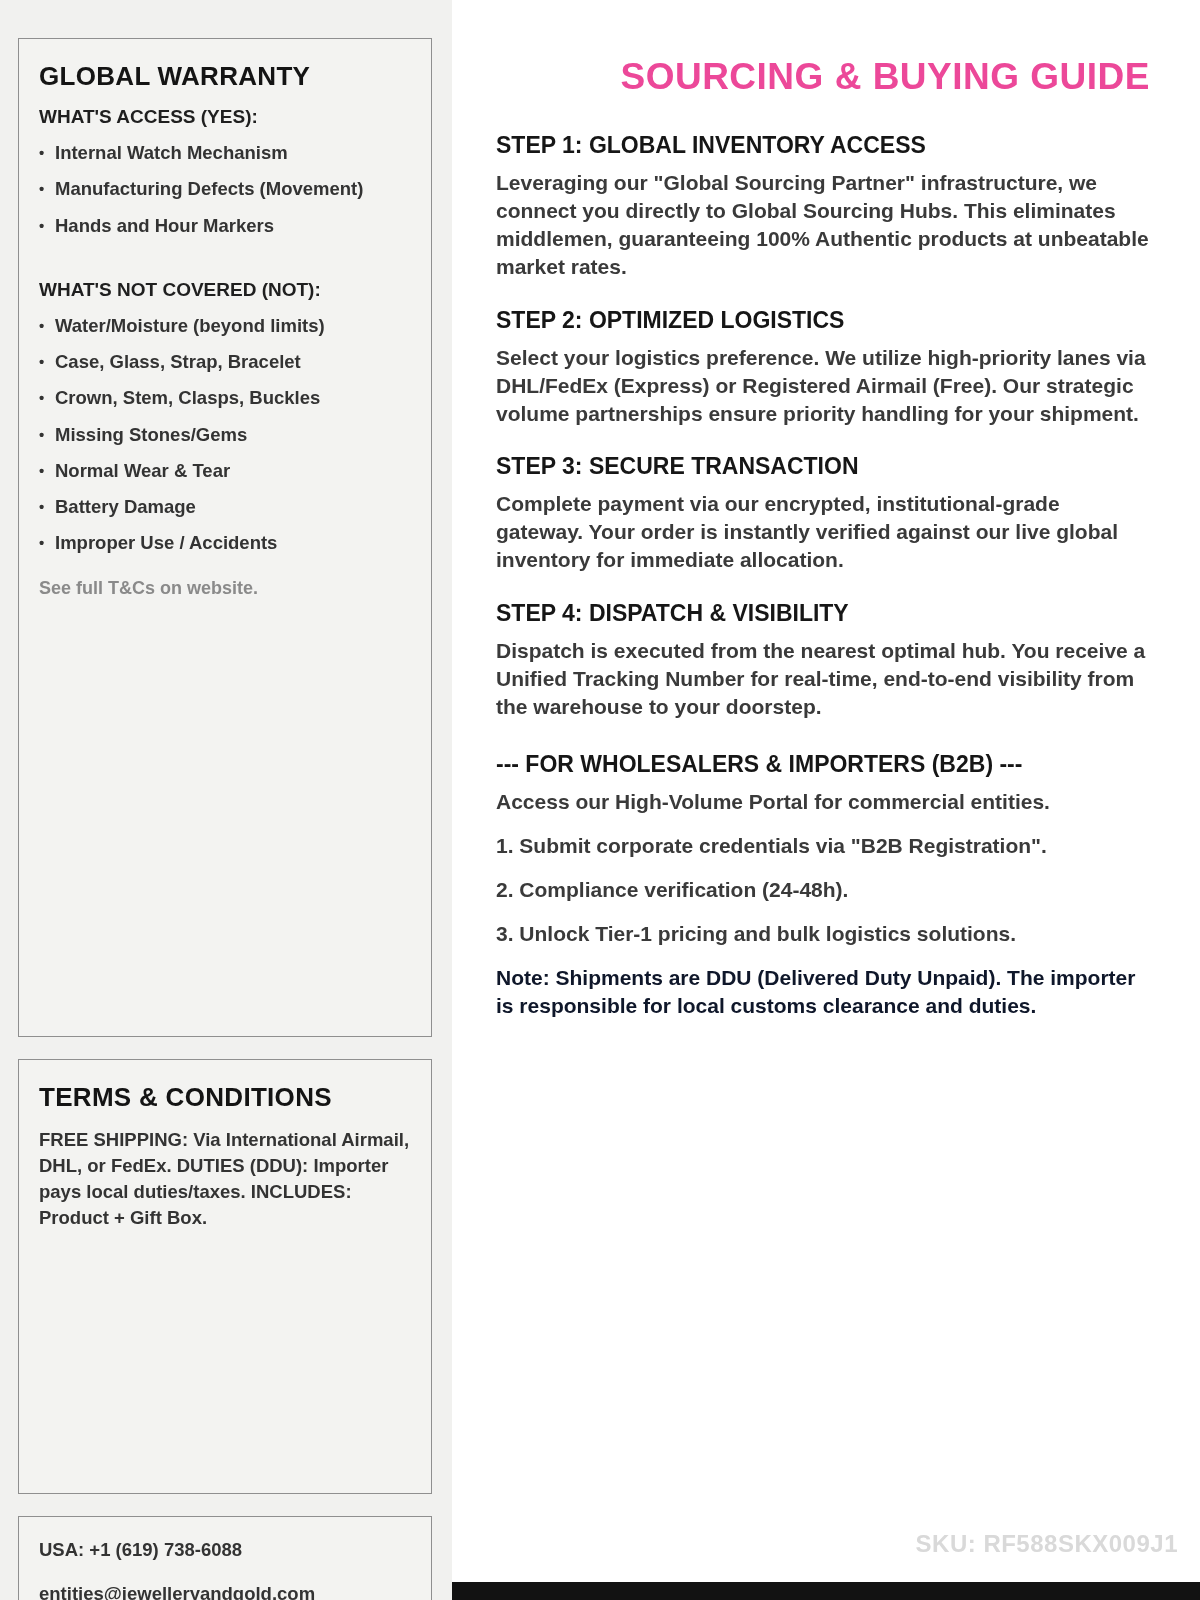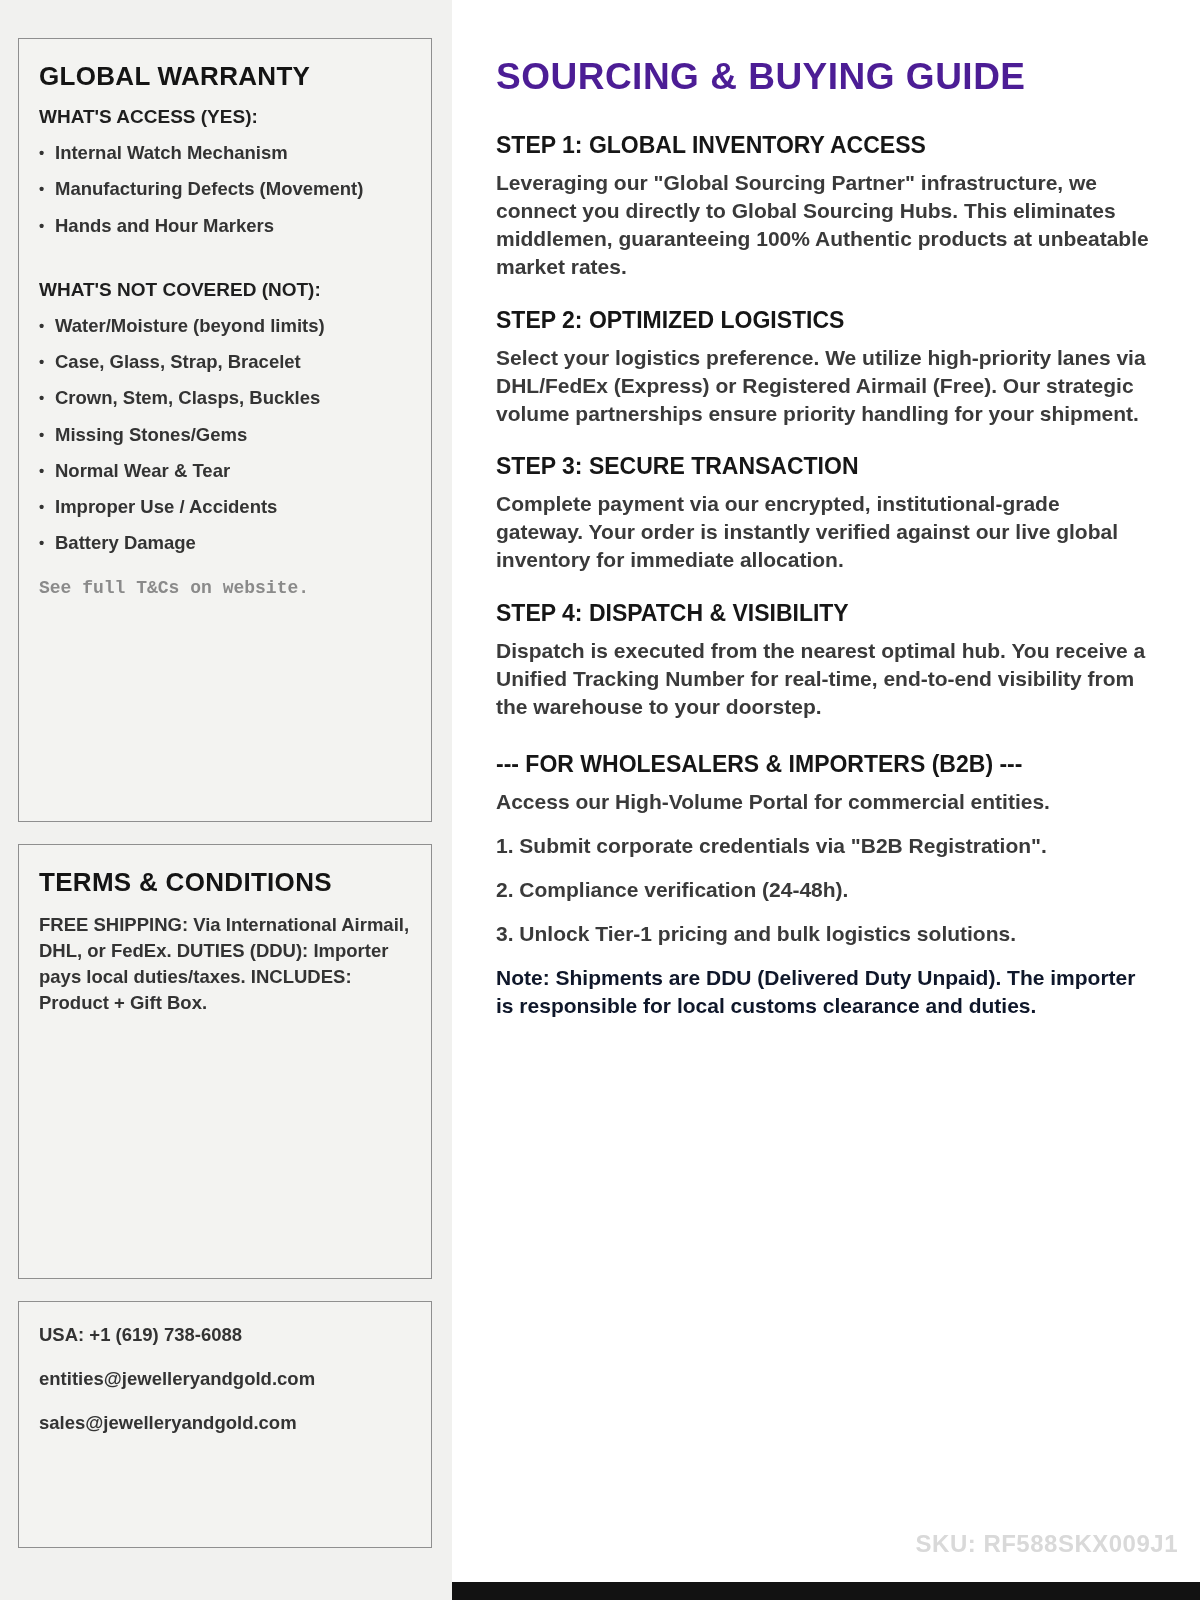--- a/index.html
+++ b/index.html
@@ -23,21 +23,21 @@
     width: 452px;
     background: #f1f1ef;
     padding: 38px 20px 0 18px;
   }
   .box {
     background: #f3f3f1;
     border: 1px solid #8f8f8f;
     padding: 22px 20px;
     margin-bottom: 22px;
   }
-  .box.warranty { height: 784px; }
+  .box.warranty { height: 999px; }
   .box.terms    { height: 435px; }
   .box.contact  { height: 247px; }
   .box h2 {
     font-size: 26px;
     font-weight: 800;
     color: #141414;
     letter-spacing: 0.3px;
     margin-bottom: 14px;
   }
   .box h3 {
@@ -63,21 +63,20 @@
     color: #333333;
     font-size: 15px;
     top: 2px;
   }
   .gap-between-lists { height: 28px; }
   .footnote {
     margin-top: 24px;
     font-size: 18px;
     font-weight: 700;
     color: #8a8a8a;
-    font-family: Liberation Mono, monospace;
   }
   .terms-body {
     font-size: 18.5px;
     font-weight: 700;
     color: #333333;
     line-height: 1.4;
   }
   .contact-line {
     font-size: 18.5px;
     font-weight: 700;
@@ -87,22 +86,22 @@
   
   .main {
     position: absolute;
     left: 452px; top: 0; right: 0; bottom: 0;
     background: #ffffff;
     padding: 56px 50px 0 44px;
   }
   .main h1 {
     font-size: 37px;
     font-weight: 800;
-    color: #4c1d95;
-    text-align: left;
+    color: #ec4899;
+    text-align: right;
     letter-spacing: 0.5px;
     margin-bottom: 34px;
   }
   .step { margin-bottom: 26px; }
   .step h2, .b2b h2 {
     font-size: 23px;
     font-weight: 800;
     color: #161616;
     margin-bottom: 10px;
   }
@@ -148,22 +147,22 @@
         <li>Hands and Hour Markers</li>
       </ul>
       <div class="gap-between-lists"></div>
       <h3>WHAT'S NOT COVERED (NOT):</h3>
       <ul class="bullets">
         <li>Water/Moisture (beyond limits)</li>
         <li>Case, Glass, Strap, Bracelet</li>
         <li>Crown, Stem, Clasps, Buckles</li>
         <li>Missing Stones/Gems</li>
         <li>Normal Wear &amp; Tear</li>
+        <li>Battery Damage</li>
         <li>Improper Use / Accidents</li>
-        <li>Battery Damage</li>
       </ul>
       <p class="footnote">See full T&amp;Cs on website.</p>
     </section>
 
     <section class="box terms">
       <h2>TERMS &amp; CONDITIONS</h2>
       <p class="terms-body">FREE SHIPPING: Via International Airmail, DHL, or FedEx.  DUTIES (DDU): Importer pays local duties/taxes.  INCLUDES: Product + Gift Box.</p>
     </section>
 
     <section class="box contact">

